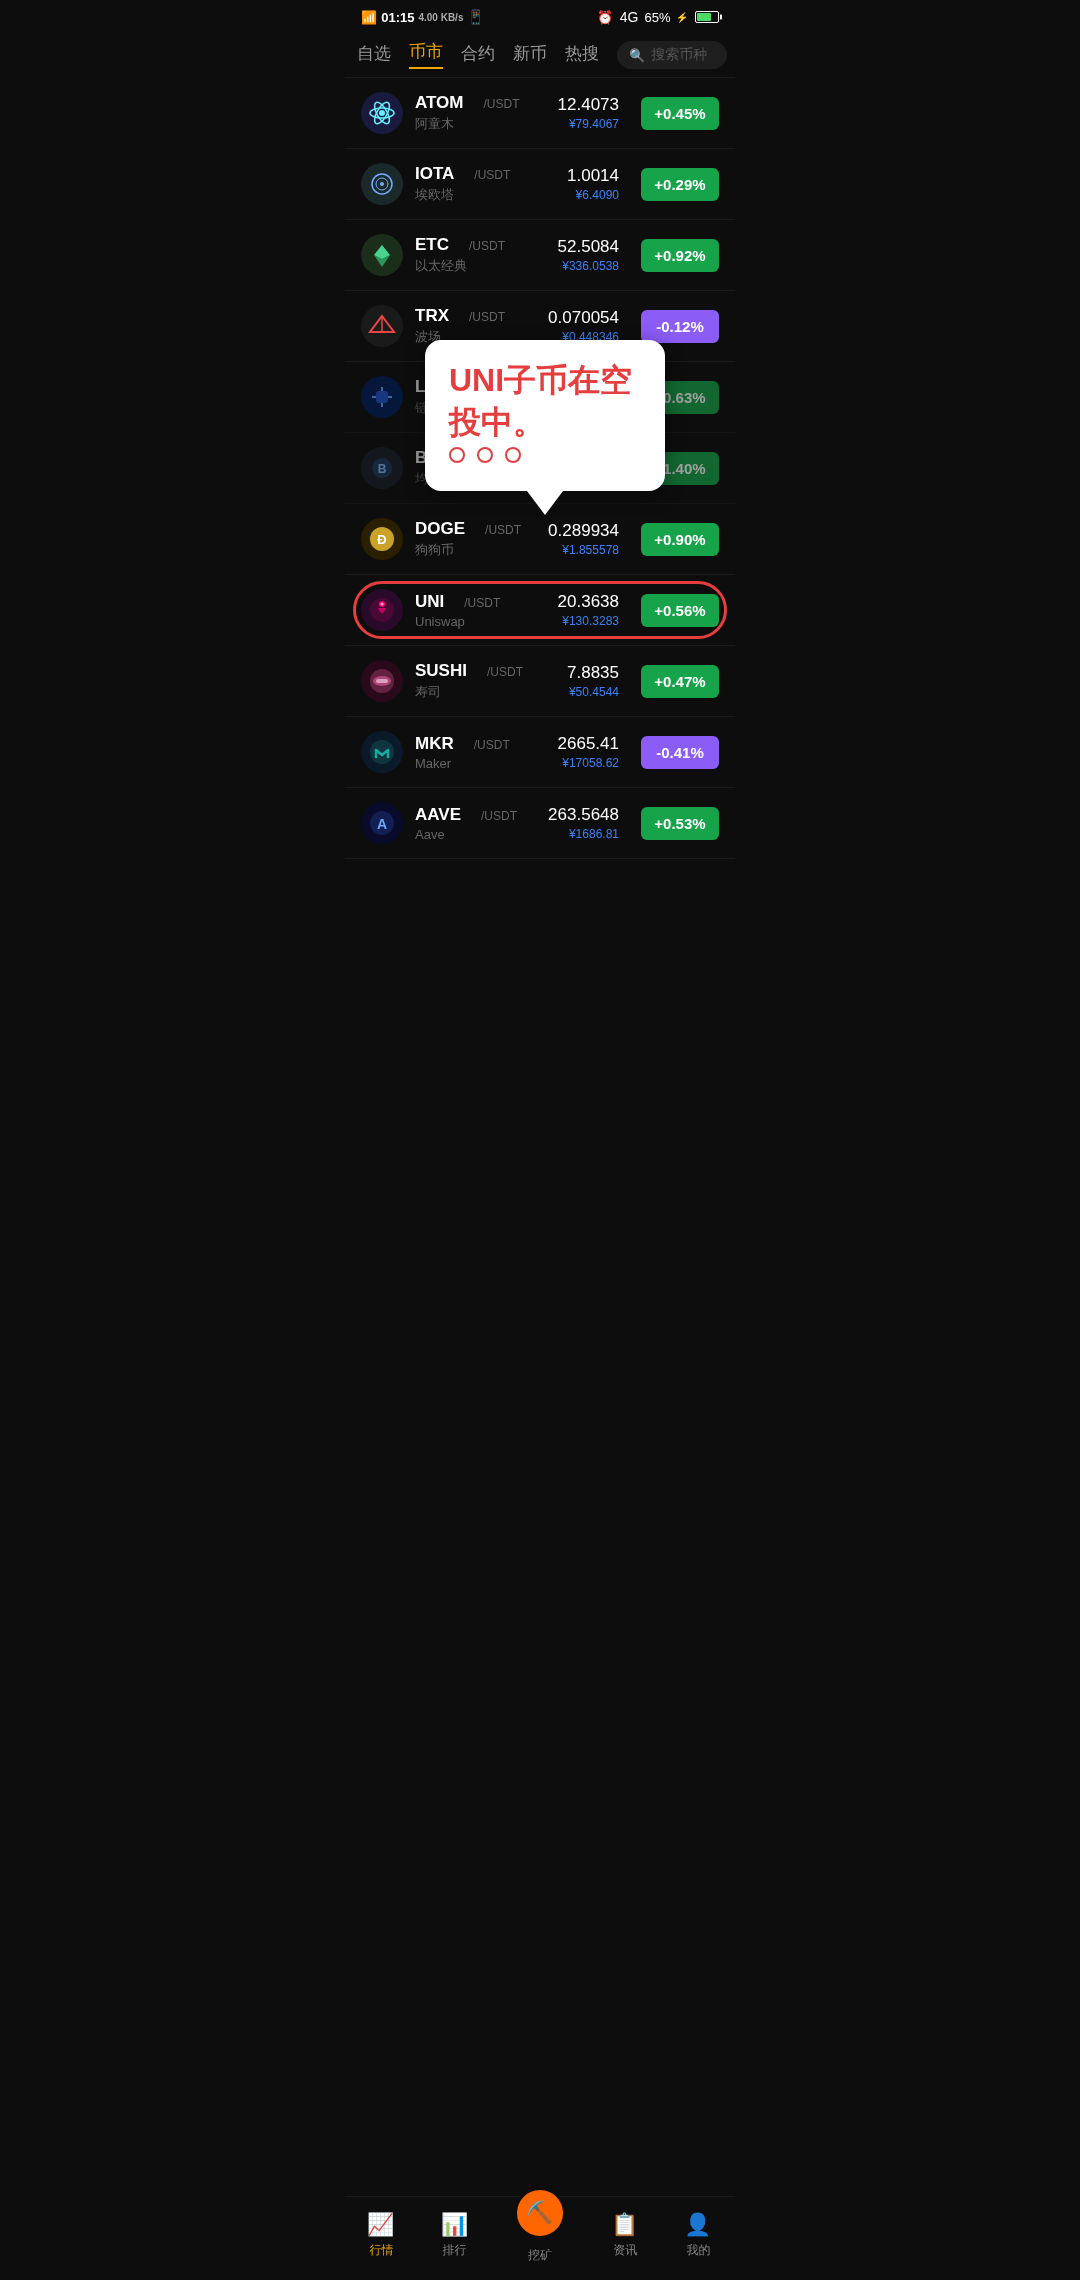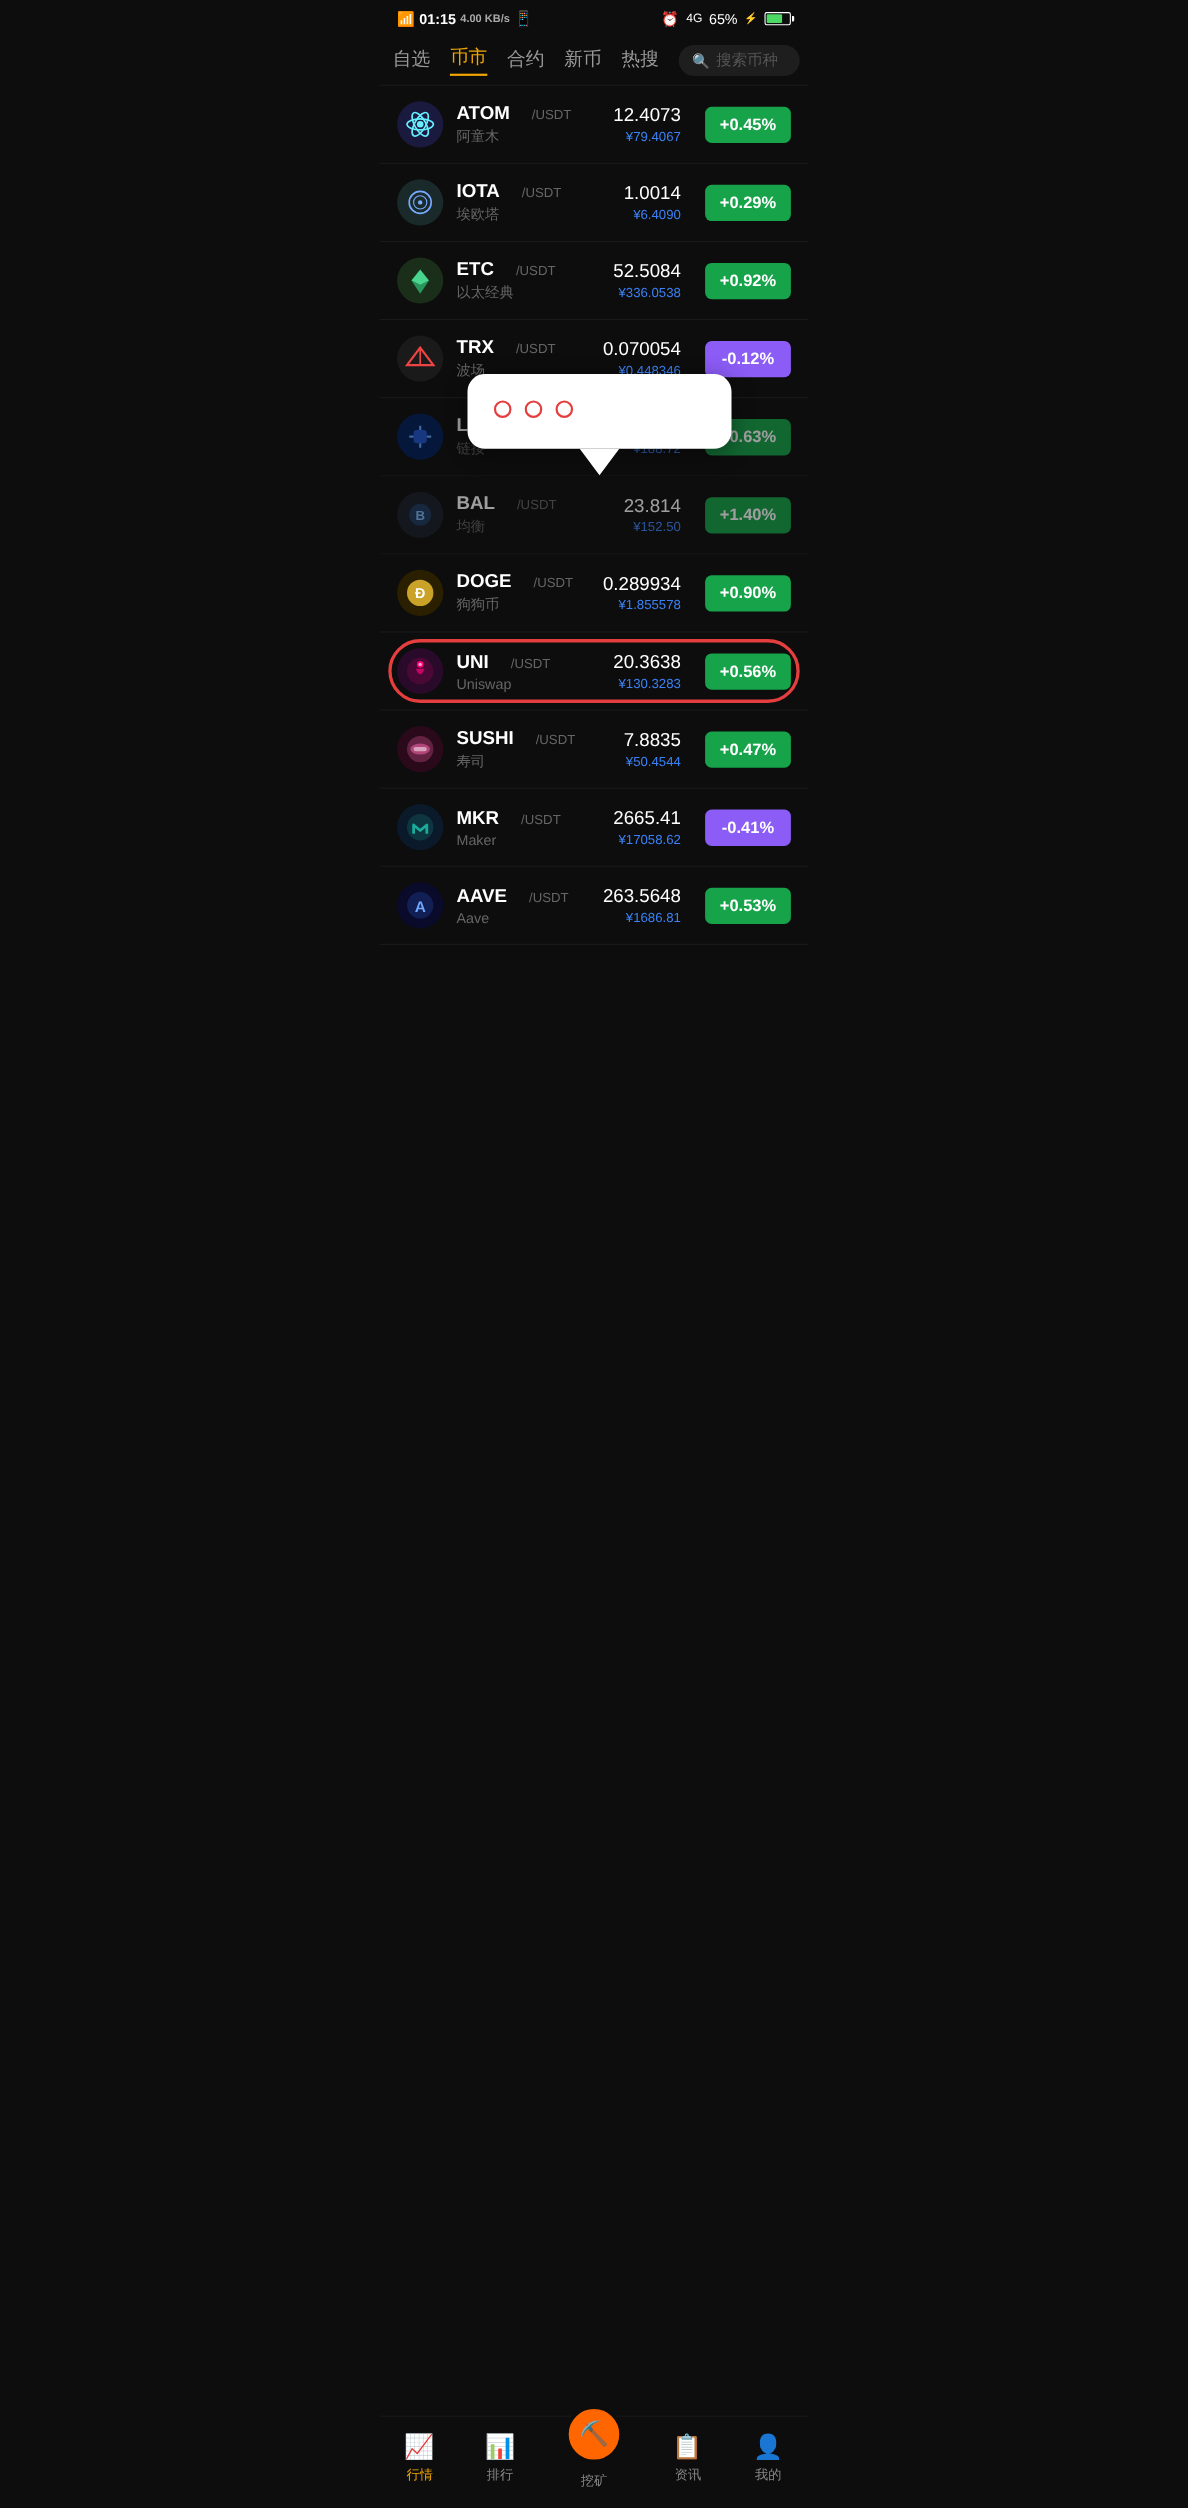--- a/index.html
+++ b/index.html
@@ -229,21 +229,21 @@
 
 <div class="status-bar">
   <div class="status-left">
     <span>📶</span>
     <span>01:15</span>
     <span style="font-size:10px;color:#aaa;">4.00 KB/s</span>
     <span style="font-size:14px;">📱</span>
   </div>
   <div class="status-right">
     <span>⏰</span>
-    <span style="font-size:11px;">4G</span>
+    <span style="font-size:14px;">4G</span>
     <span>65%</span>
     <span class="bolt">⚡</span>
     <div class="battery">
       <div class="battery-fill"></div>
     </div>
   </div>
 </div>
 
 <div class="nav-tabs">
   <span class="nav-tab">自选</span>
@@ -253,20 +253,21 @@
   <span class="nav-tab">热搜</span>
   <div class="search-box">
     <span class="search-icon">🔍</span>
     <span style="color:#555;font-size:14px;">搜索币种</span>
   </div>
 </div>
 
 <div class="main-content">
 
   <div class="tooltip-bubble" style="position:absolute;top:340px;left:80px;z-index:100;">
+    <div class="tooltip-text">UNI子币在空<br>投中。</div>
     <div class="tooltip-dots">
       <span class="dot"></span>
       <span class="dot"></span>
       <span class="dot"></span>
     </div>
   </div>
 
   <div class="coin-list">
 
     <div class="coin-row">

